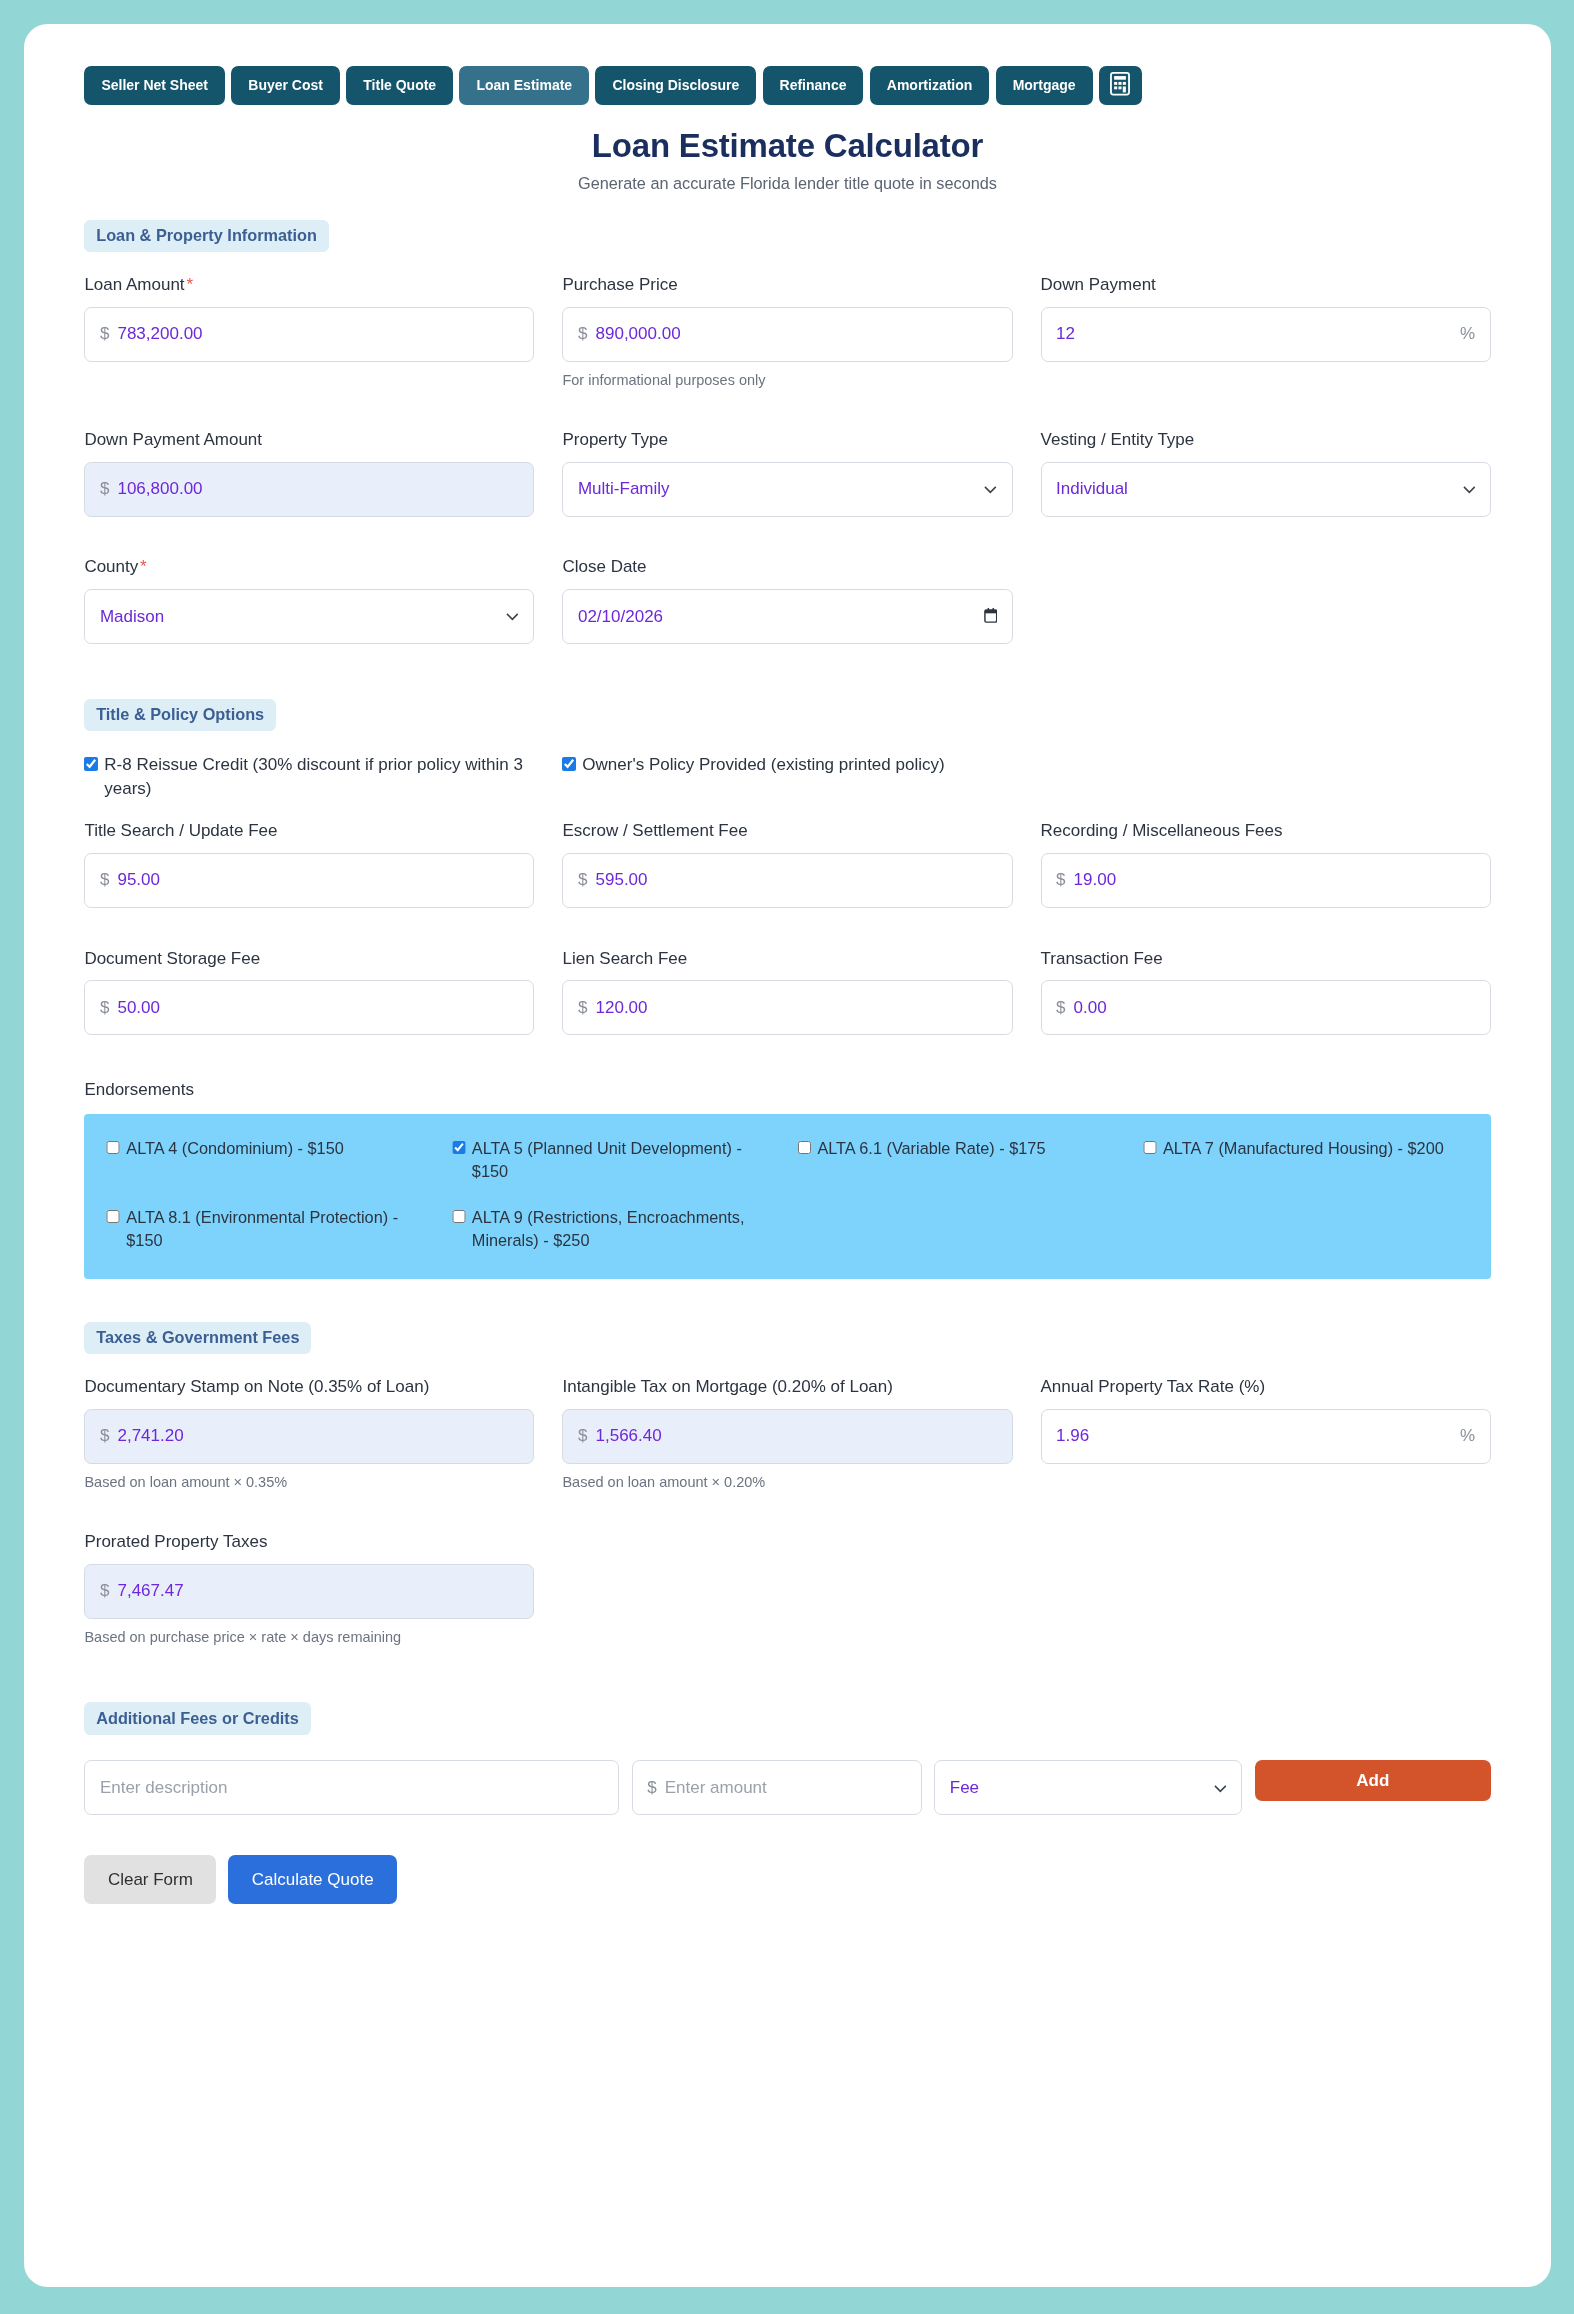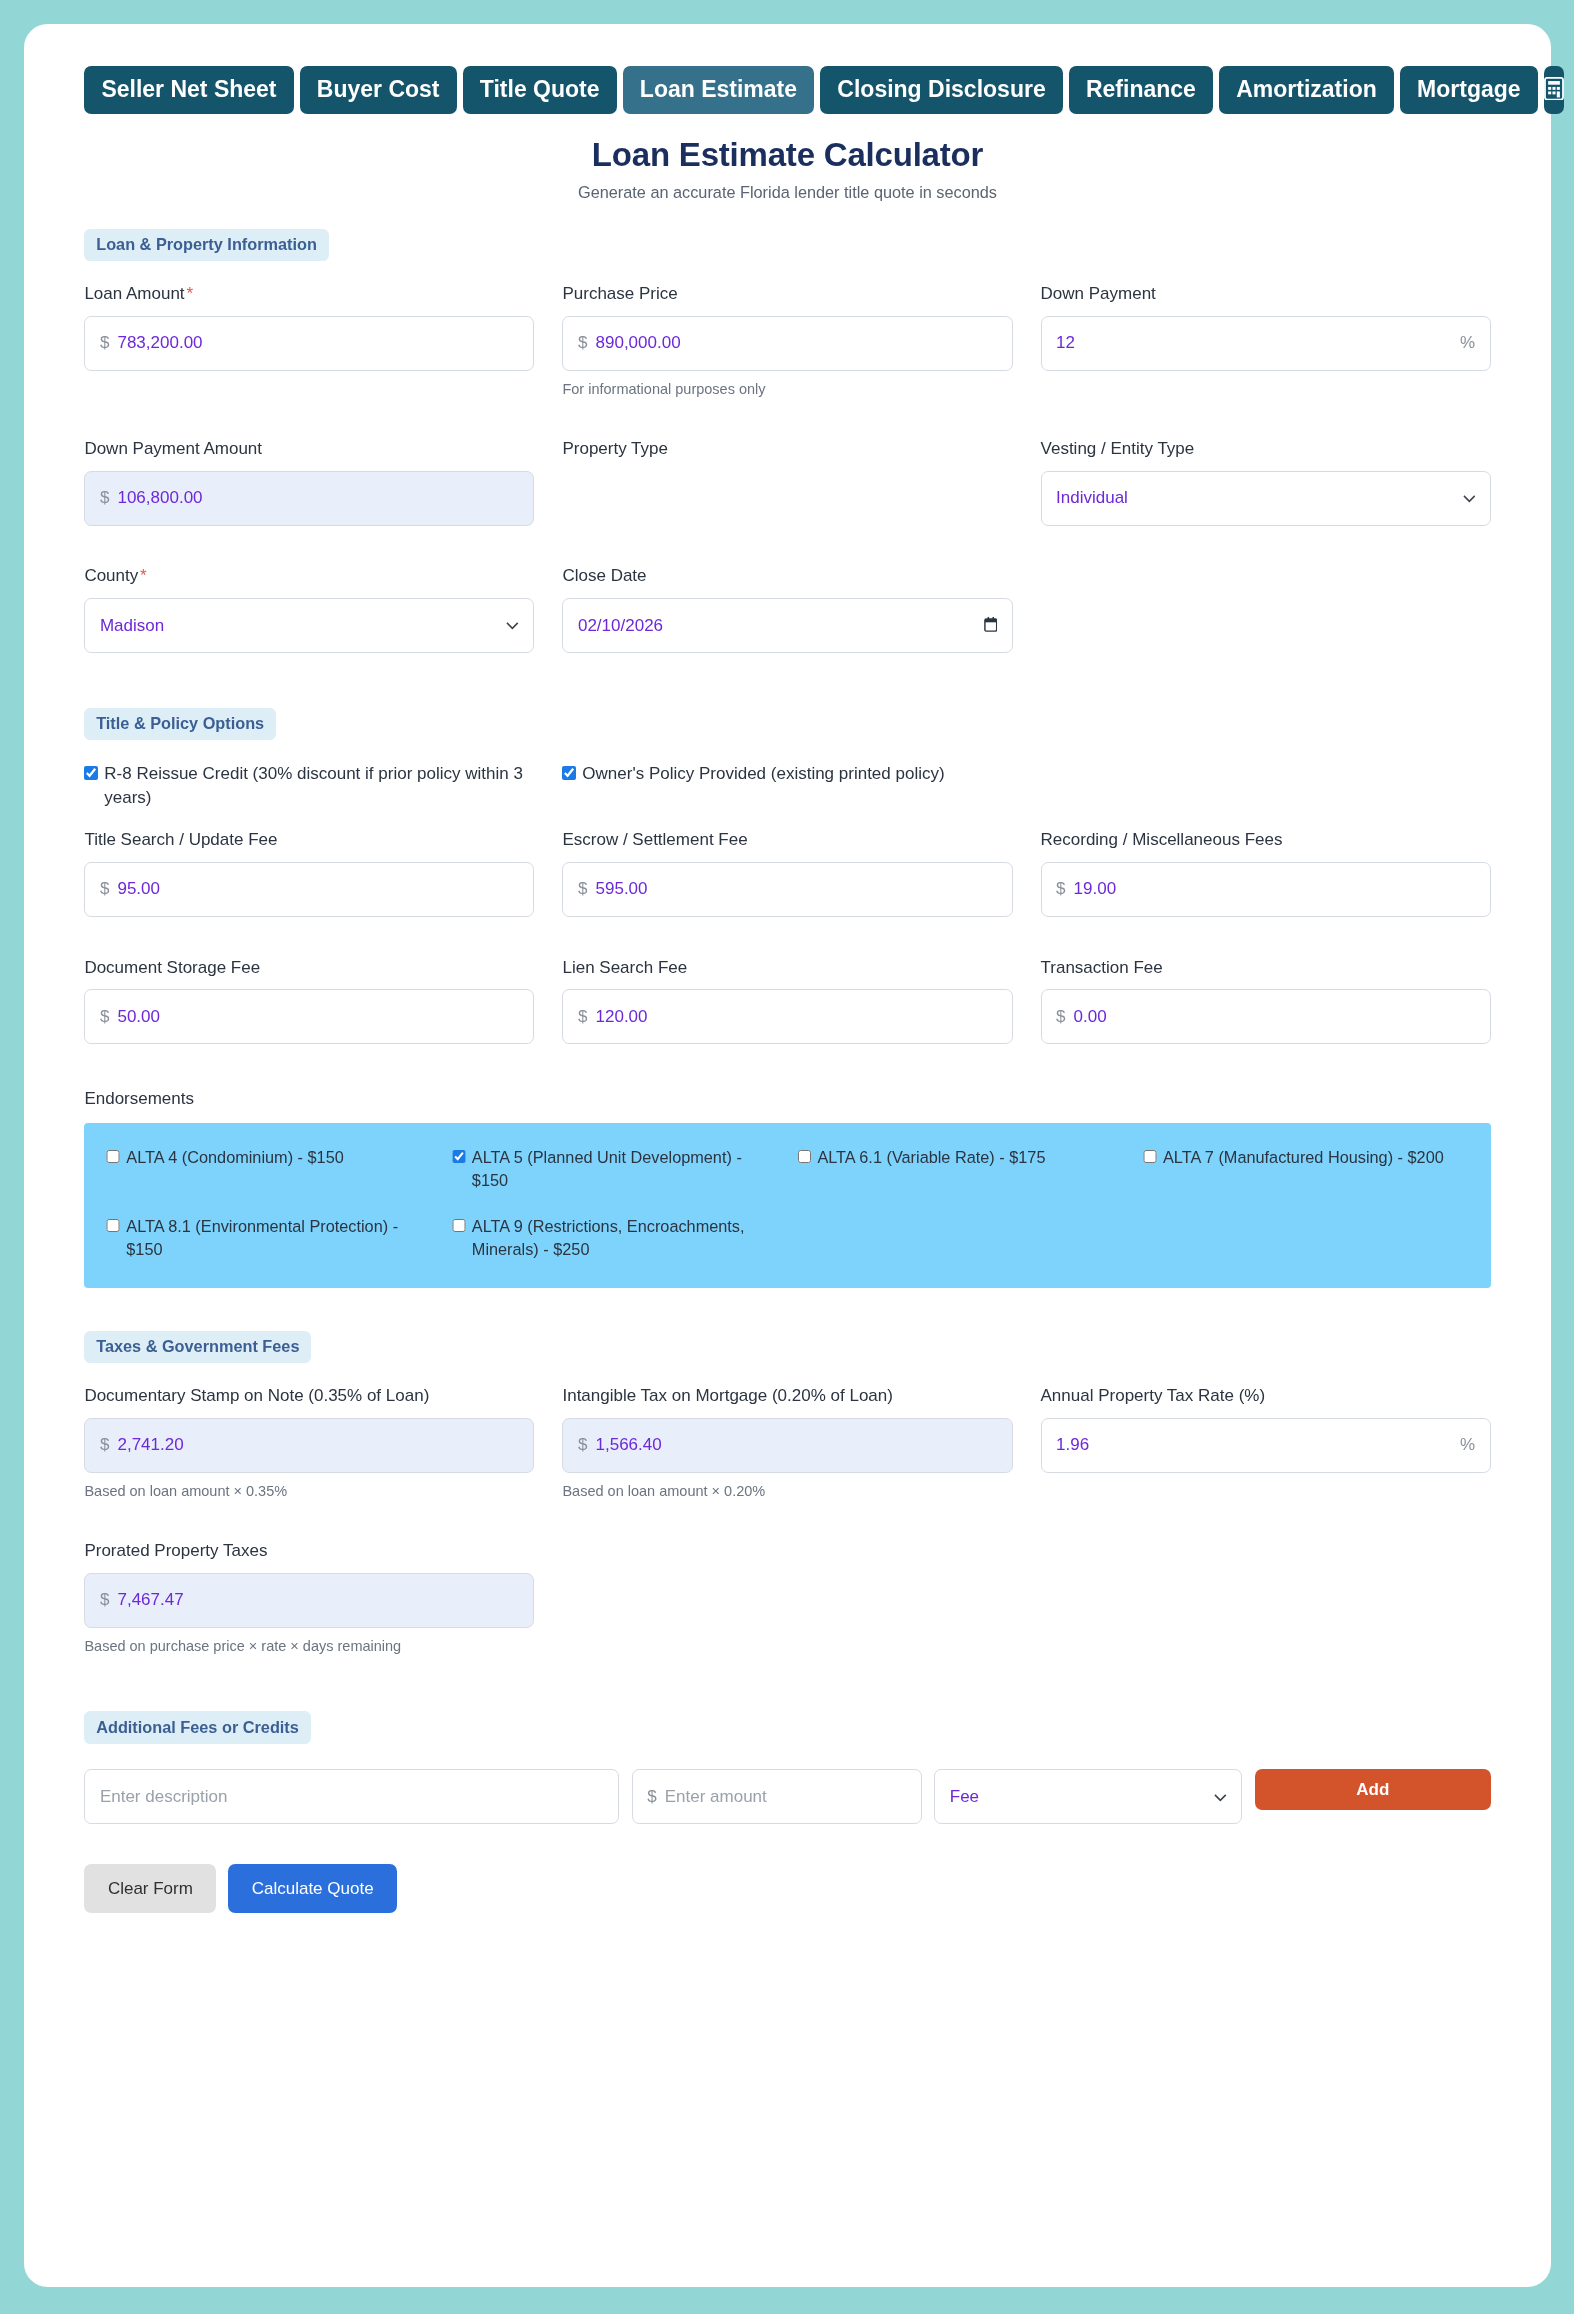--- a/index.html
+++ b/index.html
@@ -23,21 +23,21 @@
   
   .tabbar {
     display: flex;
     gap: 6.3px;
     padding: 42px 0 0 60px;
     align-items: stretch;
   }
   .tab {
     background: #14556b;
     color: #ffffff;
-    font-size: 23px;
+    font-size: 14px;
     font-weight: bold;
     border: none;
     border-radius: 7.2px;
     padding: 11.8px 17px 12.7px 17px;
     line-height: 1;
     cursor: pointer;
     white-space: nowrap;
     font-family: "Liberation Sans", sans-serif;
   }
   .tab.active { background: #35718a; }
@@ -313,20 +313,30 @@
         <div class="input-wrap">
           <div class="input-box readonly">
             <span class="prefix">$</span>
             <span class="val">106,800.00</span>
           </div>
         </div>
       </div>
 
       <div class="field">
         <label class="field-label">Property Type</label>
+        <div class="input-wrap">
+          <div class="input-box select-box">
+            <span class="val">Multi-Family</span>
+          </div>
+          <span class="chev">
+            <svg width="12.7" height="8.1" viewBox="0 0 14 9">
+                <path d="M1 1l6 6 6-6" stroke="#3a424c" stroke-width="1.7" fill="none"></path>
+              </svg>
+          </span>
+        </div>
       </div>
 
       <div class="field">
         <label class="field-label">Vesting / Entity Type</label>
         <div class="input-wrap">
           <div class="input-box select-box">
             <span class="val">Individual</span>
           </div>
           <span class="chev">
             <svg width="12.7" height="8.1" viewBox="0 0 14 9">

